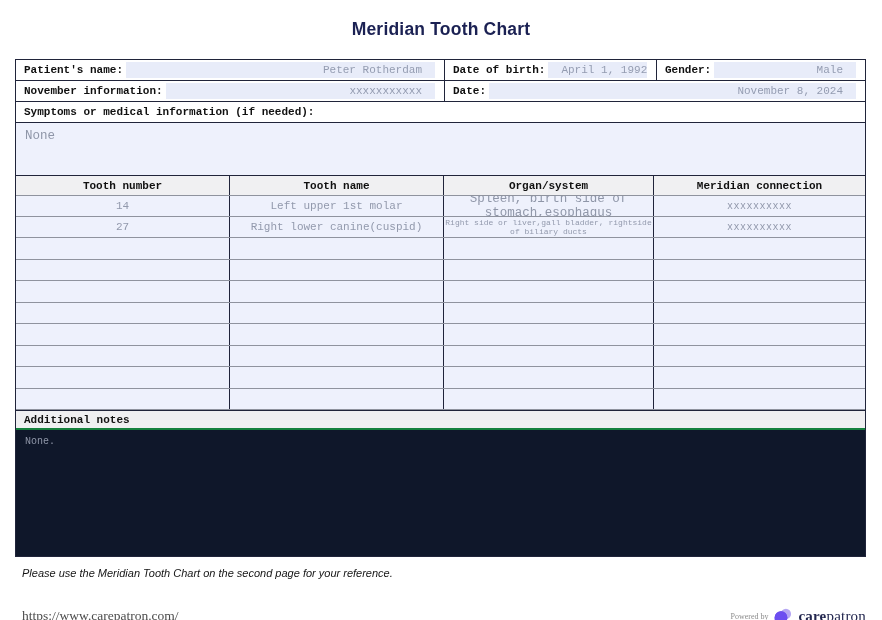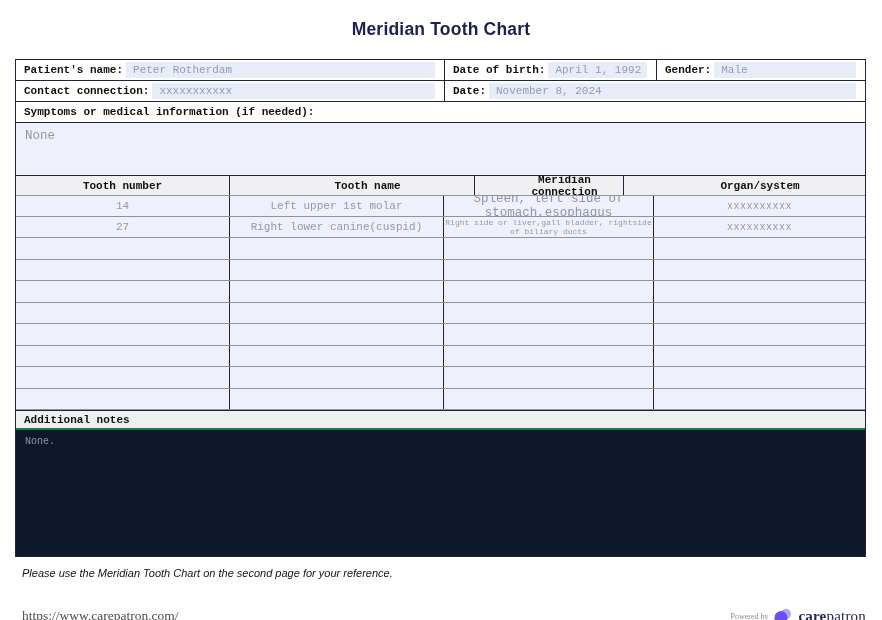--- a/index.html
+++ b/index.html
@@ -13,37 +13,37 @@
 
   .form { margin:0 15px 8px 15px; width:851px; border:1px solid #20243a;font-family:Liberation Mono, monospace; }
 
   
   .irow { display:flex; height:21px; border-bottom:1px solid #20243a; background:#fff; }
   .icell { display:flex; align-items:center; padding-left:8px; border-right:1px solid #20243a; overflow:hidden; }
   .icell:last-child { border-right:none; }
   .ilabel { font-size:11px; font-weight:bold; color:#101010; white-space:nowrap; }
   .ivalue {
     flex:1; margin:0 9px 0 3px; background:#e8ecf9; color:#949cb1;
-    font-size:11px; padding:1px 7px; line-height:14px; white-space:nowrap; overflow:hidden;
+    font-size:11px; padding:1px 13px; line-height:14px; white-space:nowrap; overflow:hidden;text-align:right;
   }
   .w-name { flex:0 0 429px; }
   .w-dob  { flex:0 0 212px; }
   .w-gen  { flex:1; }
   .w-con  { flex:0 0 429px; }
   .w-date { flex:1; }
 
   
   .sym-head { height:21px; display:flex; align-items:center; padding-left:8px;
               font-size:11px; font-weight:bold; border-bottom:1px solid #20243a; background:#fff; }
   .sym-body { height:53px; background:#eef1fc; border-bottom:1px solid #20243a;
               padding:6px 9px; font-size:12.5px; color:#8f96a8; }
 
   
   .trow { display:flex; border-bottom:1px solid #8f939e; }
-  .thead-row { height:20px; background:#f0f0f2;gap:31px; }
+  .thead-row { height:20px; background:#f0f0f2; }
   .tcell { display:flex; align-items:center; justify-content:center;
            border-right:1px solid #20243a; overflow:hidden; text-align:center; }
   .tcell:last-child { border-right:none; }
   .c1 { flex:0 0 214px; } .c2 { flex:0 0 214px; } .c3 { flex:0 0 210px; } .c4 { flex:1; }
   .th { font-size:11px; font-weight:bold; color:#101010; }
   .drow { height:21px; background:#eef1fc; }
   .dval { font-size:11px; color:#9299ac; white-space:nowrap; }
   .organ-lg { font-size:12.5px; color:#8f96a8; }
   .organ-sm { font-size:8px; color:#9299ac; }
   .xval { font-size:10px; letter-spacing:.5px; }
@@ -87,45 +87,45 @@
         <span class="ivalue">April 1, 1992</span>
       </div>
       <div class="icell w-gen">
         <span class="ilabel">Gender:</span>
         <span class="ivalue">Male</span>
       </div>
     </div>
 
     <div class="irow">
       <div class="icell w-con">
-        <span class="ilabel">Contact connection:</span>
+        <span class="ilabel">November information:</span>
         <span class="ivalue">xxxxxxxxxxx</span>
       </div>
       <div class="icell w-date">
         <span class="ilabel">Date:</span>
         <span class="ivalue">November 8, 2024</span>
       </div>
     </div>
 
     <div class="sym-head">
       <span>Symptoms or medical information (if needed):</span>
     </div>
     <div class="sym-body">None</div>
 
     <div class="trow thead-row">
       <div class="tcell c1 th">Tooth number</div>
       <div class="tcell c2 th">Tooth name</div>
+      <div class="tcell c3 th">Organ/system</div>
       <div class="tcell c4 th">Meridian connection</div>
-      <div class="tcell c3 th">Organ/system</div>
     </div>
 
     <div class="trow drow">
       <div class="tcell c1 dval">14</div>
       <div class="tcell c2 dval">Left upper 1st molar</div>
-      <div class="tcell c3 organ-lg">Spleen, left side of stomach,esophagus</div>
+      <div class="tcell c3 organ-lg">Spleen, birth side of stomach,esophagus</div>
       <div class="tcell c4 dval xval">xxxxxxxxxx</div>
     </div>
     <div class="trow drow">
       <div class="tcell c1 dval">27</div>
       <div class="tcell c2 dval">Right lower canine(cuspid)</div>
       <div class="tcell c3 organ-sm">Right side or liver,gall bladder, rightside of biliary ducts</div>
       <div class="tcell c4 dval xval">xxxxxxxxxx</div>
     </div>
 
     <div class="trow erow">

